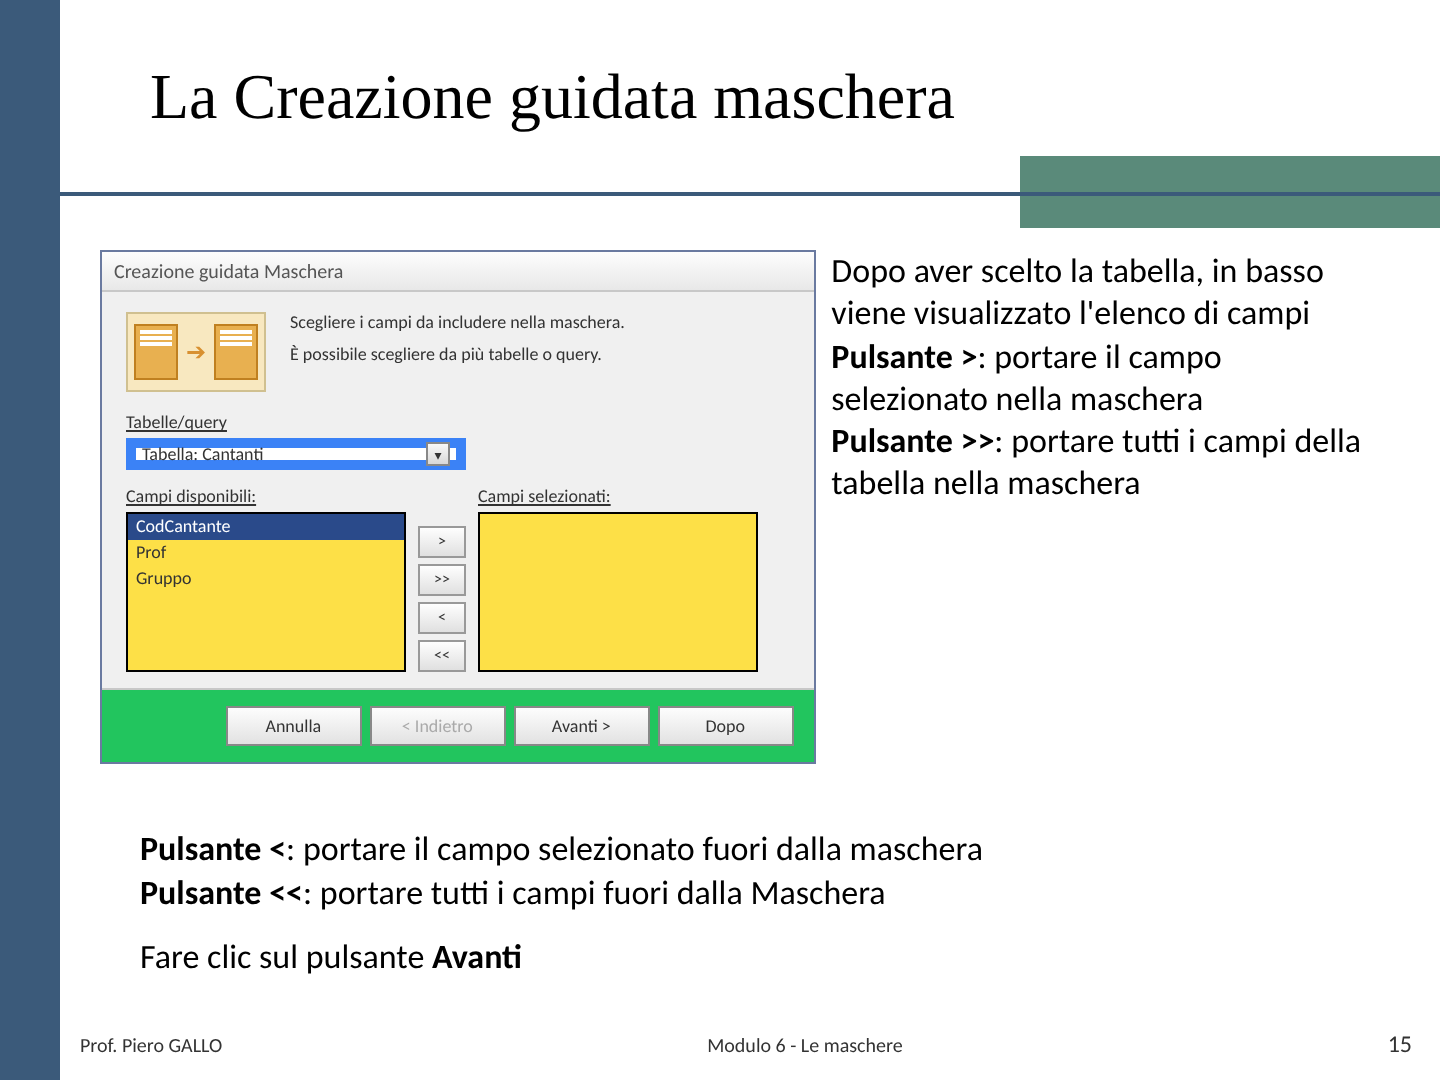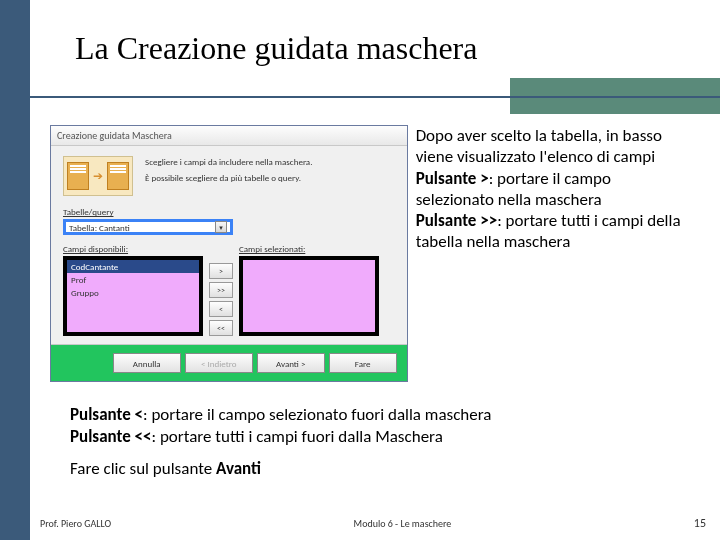--- a/index.html
+++ b/index.html
@@ -13,34 +13,34 @@
   .wizard { width: 365px; border: 1px solid #6a7aa0; background: #f0f0f0; font-size: 9px; color: #333; }
   .wizard-titlebar { background: linear-gradient(#fdfdfd, #e8e8e8); border-bottom: 1px solid #c8c8c8; padding: 3px 6px; font-size: 10px; color: #555; }
   .wizard-body { padding: 10px 12px 8px 12px; }
   .wizard-top { display: flex; gap: 12px; align-items: flex-start; margin-bottom: 10px; }
   .wizard-icon { width: 70px; height: 40px; background: #f8e8c0; border: 1px solid #d0c090; display: flex; align-items: center; justify-content: center; gap: 4px; }
   .mini-form { width: 22px; height: 28px; background: #e8b050; border: 1px solid #c08020; display: flex; flex-direction: column; gap: 1px; padding: 2px; }
   .mini-line { height: 2px; background: #fff; }
   .arrow { font-size: 12px; color: #d89030; }
   .wizard-top-text { font-size: 9px; color: #333; line-height: 1.3; }
   .wizard-label { font-size: 9px; text-decoration: underline; color: #333; margin-bottom: 2px; }
-  .combo { width: 170px; height: 16px; border: 3px solid #3b82f6; background: #fff; display: flex; align-items: center; justify-content: space-between; padding: 0 3px; margin-bottom: 8px; }
+  .combo { width: 170px; height: 16px; border: 5px solid #3b82f6; background: #fff; display: flex; align-items: center; justify-content: space-between; padding: 0 3px; margin-bottom: 8px; }
   .combo-btn { width: 12px; height: 12px; background: linear-gradient(#f8f8f8,#d8d8d8); border: 1px solid #888; font-size: 7px; display:flex; align-items:center; justify-content:center; }
   .fields-row { display: flex; gap: 6px; align-items: flex-end; }
-  .listbox { width: 140px; height: 80px; border: 4px solid #000000; background: #f0abfc; overflow: hidden; }
+  .listbox { width: 140px; height: 80px; border: 1px solid #000000; background: #fde047; overflow: hidden; }
   .listbox-item { padding: 1px 4px; font-size: 9px; }
   .listbox-item.sel { background: #2a4a8a; color: #fff; }
   .move-btns { display: flex; flex-direction: column; gap: 3px; margin-top: 2px; }
   .mbtn { width: 24px; height: 16px; background: linear-gradient(#fefefe,#e0e0e0); border: 1px solid #999; font-size: 8px; display:flex; align-items:center; justify-content:center; }
   .wizard-footer { display: flex; justify-content: flex-end; gap: 4px; padding: 8px 10px; border-top: 1px solid #c8c8c8; background: #22c55e; }
   .wbtn { width: 68px; height: 20px; background: linear-gradient(#fdfdfd,#e2e2e2); border: 1px solid #888; font-size: 9px; display:flex; align-items:center; justify-content:center; color:#333; }
   .wbtn.disabled { color: #aaa; }
   .side-text { width: 280px; font-size: 17px; line-height: 1.25; color: #000; }
   .side-text b { font-weight: bold; }
-  .below-text { margin-top: 22px; font-size: 17px; line-height: 1.3; color: #000; padding-left: 20px; }
+  .below-text { margin-top: 32px; font-size: 17px; line-height: 1.3; color: #000; padding-left: 20px; }
   .below-text p { margin-bottom: 8px; }
   .footer { position: absolute; bottom: 10px; left: 40px; right: 14px; display: flex; justify-content: space-between; align-items: baseline; font-size: 10px; color: #333; }
   .footer .pg { font-size: 12px; }
 </style>
 </head>
 <body>
 
 <div class="left-bar"></div>
 <div class="title">La Creazione guidata maschera</div>
 <div class="teal-box"></div>
@@ -95,21 +95,21 @@
           <div>
             <div class="wizard-label">Campi selezionati:</div>
             <div class="listbox"></div>
           </div>
         </div>
       </div>
       <div class="wizard-footer">
         <div class="wbtn">Annulla</div>
         <div class="wbtn disabled">&lt; Indietro</div>
         <div class="wbtn">Avanti &gt;</div>
-        <div class="wbtn">Fare</div>
+        <div class="wbtn">Dopo</div>
       </div>
     </div>
 
     <div class="side-text">
       <span>Dopo aver scelto la tabella, in basso viene visualizzato l'elenco di campi</span><br>
       <b>Pulsante &gt;</b><span>: portare il campo selezionato nella maschera</span><br>
       <b>Pulsante &gt;&gt;</b><span>: portare tutti i campi della tabella nella maschera</span>
     </div>
   </div>
 

